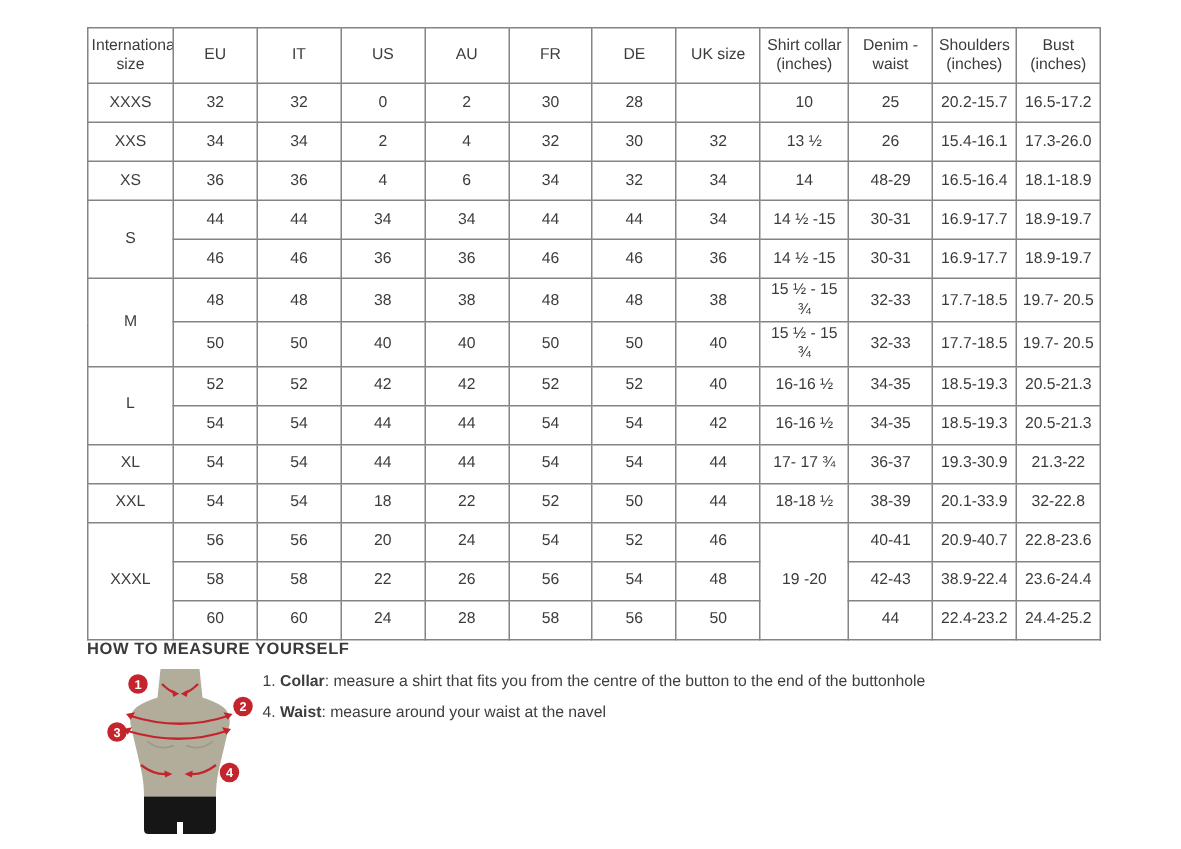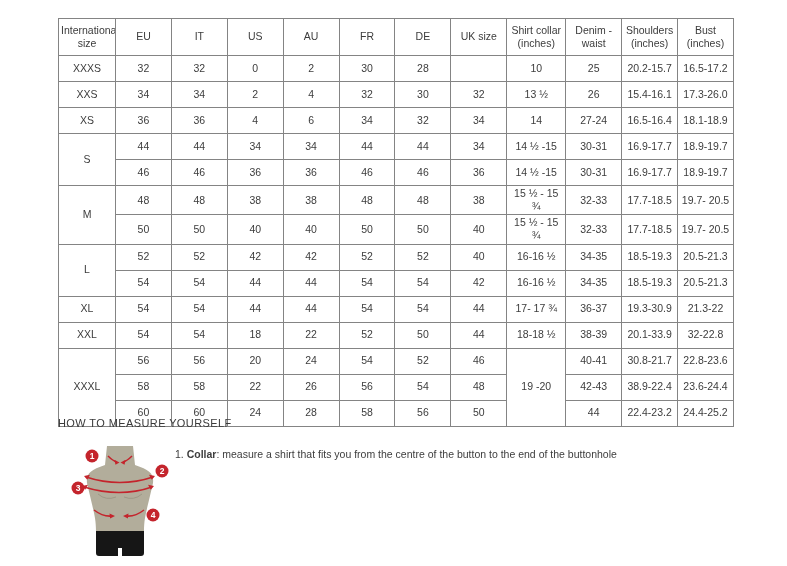--- a/index.html
+++ b/index.html
@@ -15,22 +15,22 @@
   }
   table.size-table th,
   table.size-table td{
     border:1px solid #848484;text-align:center;vertical-align:middle;
     font-weight:400;padding:1px 2px;height:23px;line-height:1.25;
     overflow:hidden;
   }
   table.size-table thead th{height:34px;}
   
   .measure-heading{
-    position:absolute;left:58px;top:417px;
-    font-size:11px;font-weight:400;letter-spacing:.4px;color:#3a3a3a;
+    position:absolute;left:58px;top:427px;
+    font-size:11px;font-weight:700;letter-spacing:.4px;color:#3a3a3a;
   }
   .figure-svg{position:absolute;left:58px;top:443px;}
   .steps{position:absolute;left:175px;top:444px;font-size:10.5px;color:#3d3d3d;}
   .step{line-height:21px;white-space:nowrap;}
   .step b{font-weight:700;}
   .badge-num{
     font-family:"Liberation Sans",sans-serif;font-size:8.5px;font-weight:700;
     fill:#ffffff;
   }
 </style>
@@ -100,21 +100,21 @@
       <tr>
         <td>XS</td>
         <td>36</td>
         <td>36</td>
         <td>4</td>
         <td>6</td>
         <td>34</td>
         <td>32</td>
         <td>34</td>
         <td>14</td>
-        <td>27-24</td>
+        <td>48-29</td>
         <td>16.5-16.4</td>
         <td>18.1-18.9</td>
       </tr>
       <tr>
         <td rowspan="2">S</td>
         <td>44</td>
         <td>44</td>
         <td>34</td>
         <td>34</td>
         <td>44</td>
@@ -224,21 +224,21 @@
         <td rowspan="3">XXXL</td>
         <td>56</td>
         <td>56</td>
         <td>20</td>
         <td>24</td>
         <td>54</td>
         <td>52</td>
         <td>46</td>
         <td rowspan="3">19 -20</td>
         <td>40-41</td>
-        <td>30.8-21.7</td>
+        <td>20.9-40.7</td>
         <td>22.8-23.6</td>
       </tr>
       <tr>
         <td>58</td>
         <td>58</td>
         <td>22</td>
         <td>26</td>
         <td>56</td>
         <td>54</td>
         <td>48</td>
@@ -307,13 +307,14 @@
     <text class="badge-num" x="20" y="48" text-anchor="middle">3</text>
   </g>
   <g>
     <circle cx="95" cy="72" r="6.5" fill="#c4242c"></circle>
     <text class="badge-num" x="95" y="75" text-anchor="middle">4</text>
   </g>
 </svg>
 
 <div class="steps">
     <div class="step"><span>1. </span><b>Collar</b><span>: measure a shirt that fits you from the centre of the button to the end of the buttonhole</span></div>
+    <div class="step"><span>4. </span><b>Waist</b><span>: measure around your waist at the navel</span></div>
   </div>
 
 </body></html>

